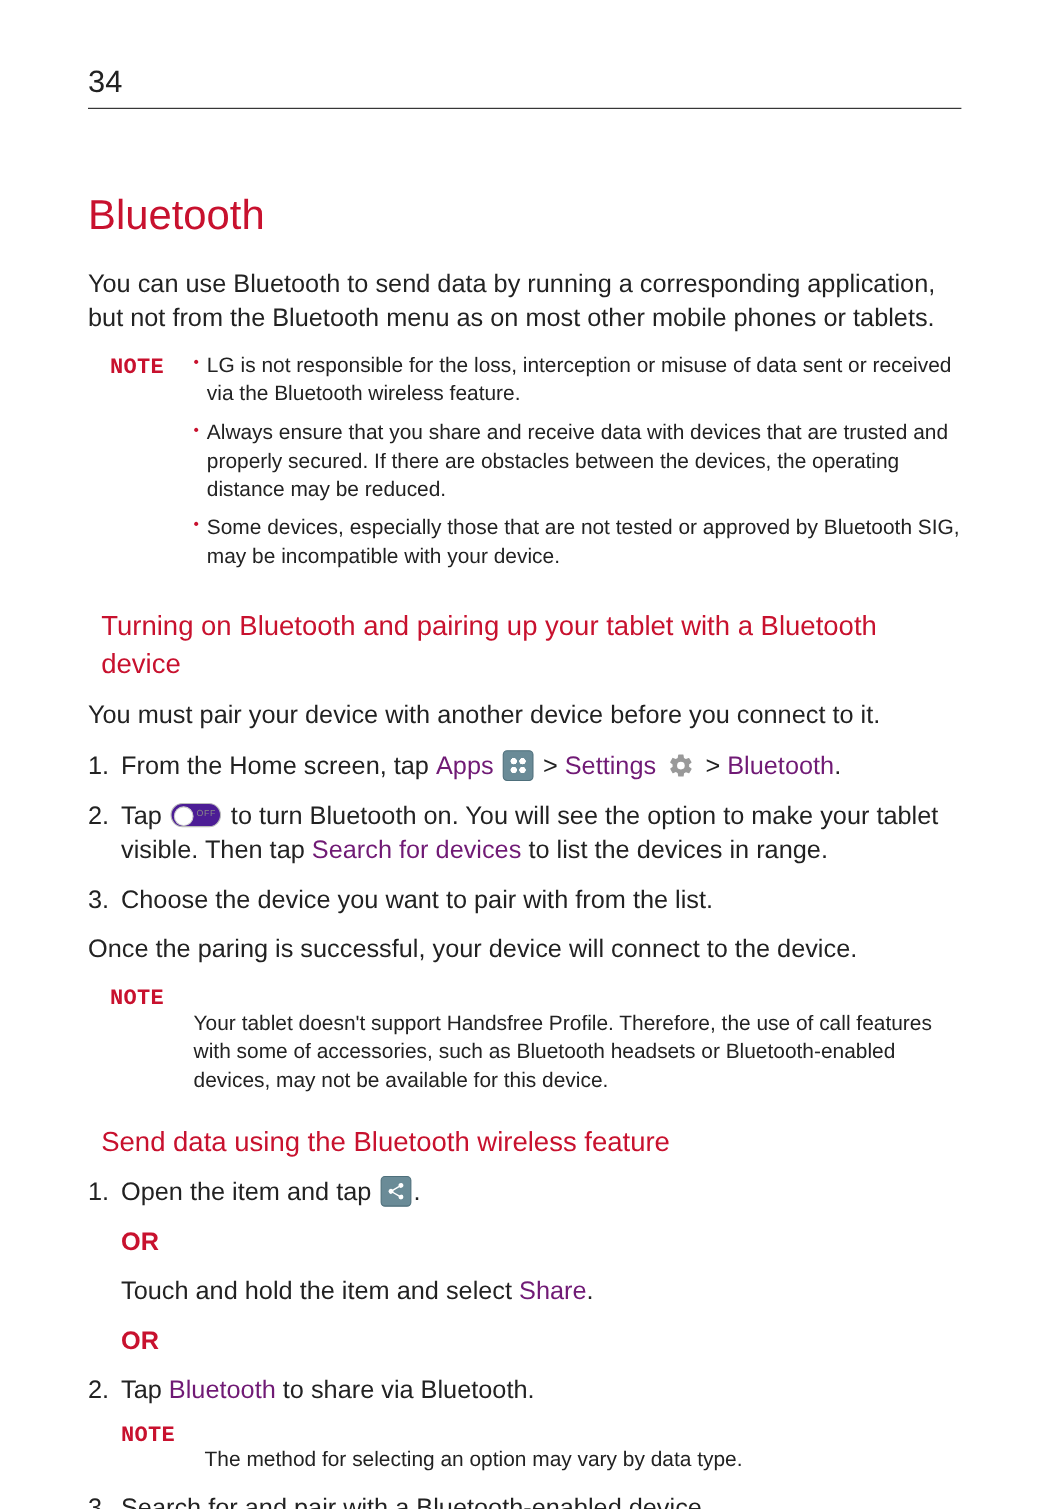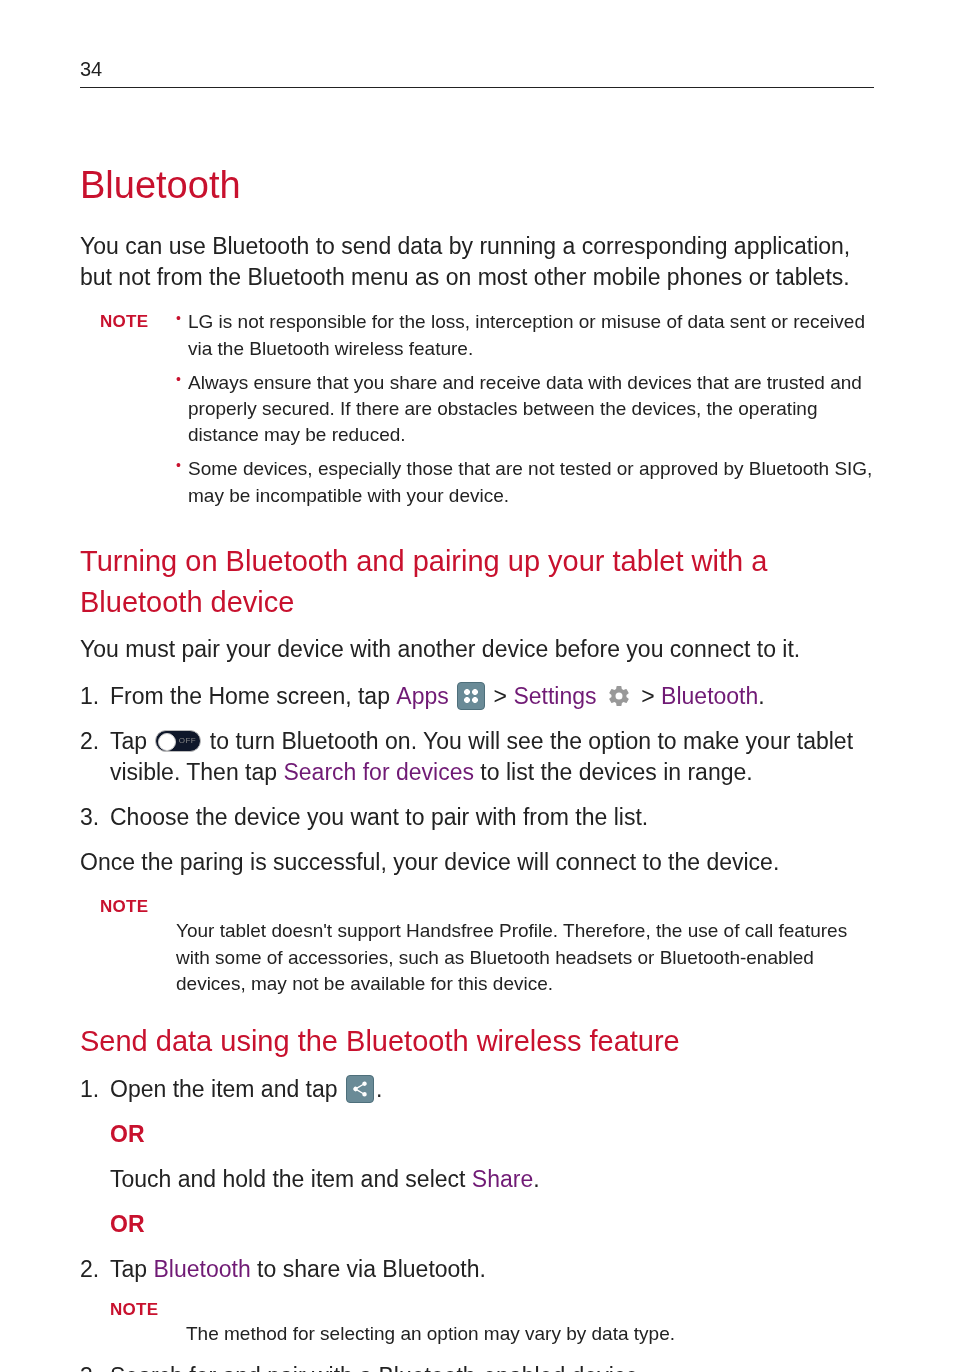--- a/index.html
+++ b/index.html
@@ -15,21 +15,21 @@
       line-height: 1.35;
     }
     .header {
       display: flex;
       align-items: baseline;
       border-bottom: 1.5px solid #222;
       padding-bottom: 4px;
       margin-bottom: 72px;
     }
     .page-num {
-      font-size: 20px;
+      font-size: 28px;
       font-weight: 500;
       margin-right: 14px;
     }
     h1.section {
       color: #c8112e;
       font-size: 38px;
       font-weight: 500;
       margin-bottom: 20px;
     }
     .body-text {
@@ -37,46 +37,47 @@
     }
     .note-block {
       display: flex;
       margin: 12px 0 24px 20px;
       font-size: 19px;
       line-height: 1.38;
     }
     .note-label {
       color: #c8112e;
       font-weight: 700;
-      font-size: 17px;
+      font-size: 20px;
       flex: 0 0 76px;
       letter-spacing: 0.3px;
       padding-top: 1px;
+      font-family: Liberation Mono, monospace;
     }
     .note-content { flex: 1; }
     .note-content ul { list-style: none; }
     .note-content li {
       position: relative;
       padding-left: 12px;
       margin-bottom: 8px;
     }
     .note-content li::before {
       content: "•";
       position: absolute;
       left: 0;
       top: 0;
       color: #c8112e;
       font-size: 14px;
     }
     .note-single { padding-left: 0; margin-top: 24px; }
     h2.subhead {
       color: #c8112e;
-      font-size: 29px;
+      font-size: 25px;
       font-weight: 400;
-      margin: 8px 0 12px 0;
+      margin: 8px 0 12px 12px;
       line-height: 1.4;
     }
     ol.steps {
       list-style: none;
       counter-reset: step;
       margin-bottom: 10px;
     }
     ol.steps > li {
       counter-increment: step;
       position: relative;
@@ -122,21 +123,21 @@
     }
     .settings-icon {
       width: 28px; height: 28px;
       color: #888;
       font-size: 24px;
     }
     .toggle-icon {
       width: 46px; height: 22px;
       border: 1px solid #bbb;
       border-radius: 11px;
-      background: #0f172a;
+      background: #4c1d95;
       font-size: 8px;
       color: #888;
       padding-left: 18px;
       letter-spacing: 0.5px;
     }
     .toggle-icon::before {
       content: "";
       position: absolute;
       left: 2px; top: 2px;
       width: 16px; height: 16px;

